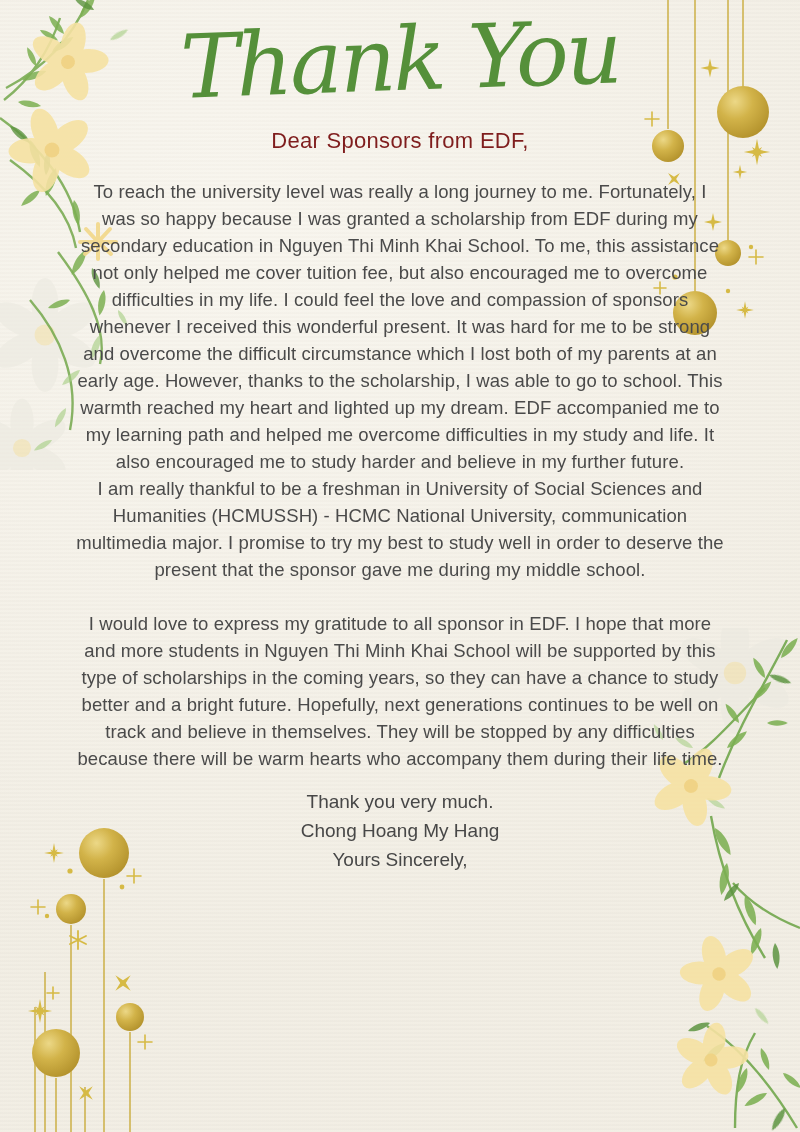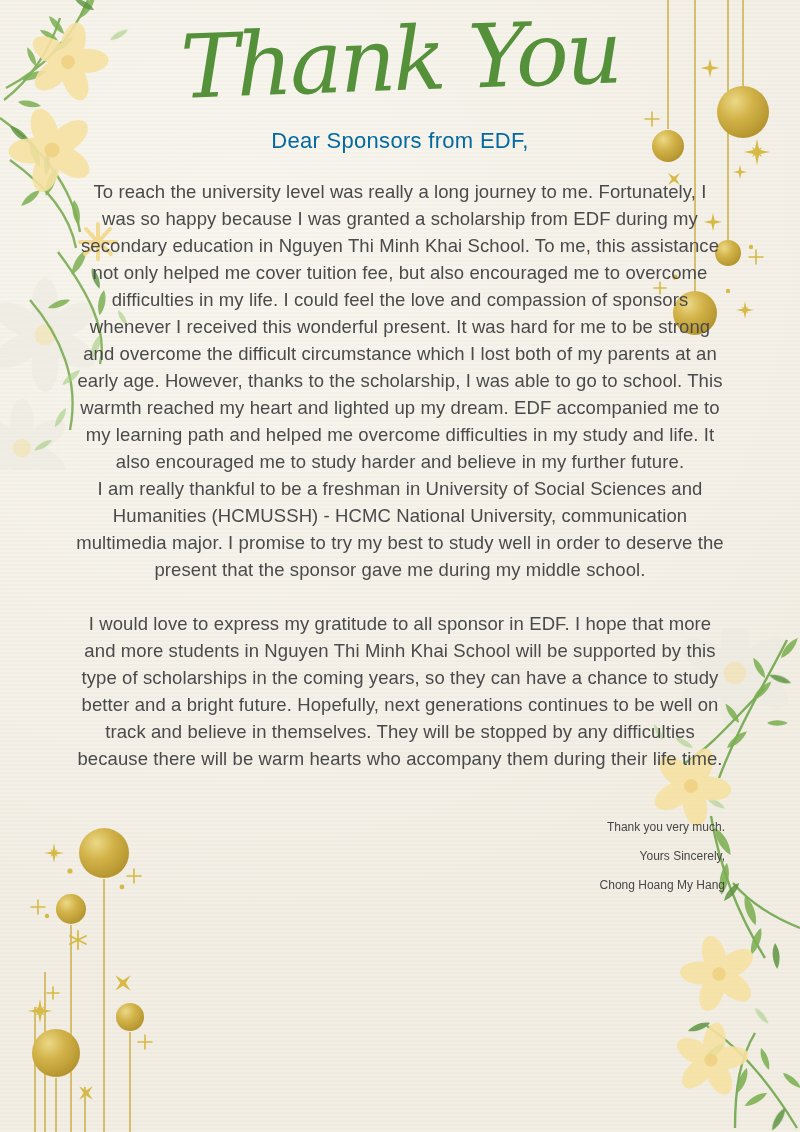--- a/index.html
+++ b/index.html
@@ -26,27 +26,27 @@
     position:absolute;left:75px;right:75px;top:0;z-index:2;
     text-align:center;color:var(--body_text,#4a4a4a);
   }
   .title{
     font-family:"DejaVu Serif",serif;font-style:italic;font-weight:400;
     color:var(--title_green,#55903a);
     font-size:88px;line-height:1.05;margin:14px 0 22px;
     letter-spacing:-3px;transform:rotate(-2deg);
   }
   .salutation{
-    font-size:22px;color:#0369a1;margin:0 0 24px;letter-spacing:.3px;
+    font-size:22px;color:#7f1d1d;margin:0 0 24px;letter-spacing:.3px;
   }
   .para{
     font-size:18.5px;line-height:27px;margin:0;color:#4a4a4a;letter-spacing:.1px;
   }
   .para.gap{margin-top:27px;}
-  .closing{margin-top:41px;font-size:12px;line-height:29px;color:#474747;text-align:right;}
+  .closing{margin-top:15px;font-size:19px;line-height:29px;color:#474747;}
 </style>
 </head>
 <body>
 
 <div class="page">
   <div class="paper-grain"></div>
 
   <svg width="0" height="0" style="position:absolute" aria-hidden="true">
     <defs>
       <radialGradient id="gold" cx="35%" cy="30%" r="75%">
@@ -254,17 +254,17 @@
   </svg>
 
   <div class="content">
     <h1 class="title">Thank You</h1>
     <div class="salutation">Dear Sponsors from EDF,</div>
     <p class="para">To reach the university level was really a long journey to me. Fortunately, I was so happy because I was granted a scholarship from EDF during my secondary education in Nguyen Thi Minh Khai School. To me, this assistance not only helped me cover tuition fee, but also encouraged me to overcome difficulties in my life. I could feel the love and compassion of sponsors whenever I received this wonderful present. It was hard for me to be strong and overcome the difficult circumstance which I lost both of my parents at an early age. However, thanks to the scholarship, I was able to go to school. This warmth reached my heart and lighted up my dream. EDF accompanied me to my learning path and helped me overcome difficulties in my study and life. It also encouraged me to study harder and believe in my further future.</p>
     <p class="para">I am really thankful to be a freshman in University of Social Sciences and Humanities (HCMUSSH) - HCMC National University, communication multimedia major. I promise to try my best to study well in order to deserve the present that the sponsor gave me during my middle school.</p>
     <p class="para gap">I would love to express my gratitude to all sponsor in EDF. I hope that more and more students in Nguyen Thi Minh Khai School will be supported by this type of scholarships in the coming years, so they can have a chance to study better and a bright future. Hopefully, next generations continues to be well on track and believe in themselves. They will be stopped by any difficulties because there will be warm hearts who accompany them during their life time.</p>
     <div class="closing">
       <div>Thank you very much.</div>
+      <div>Chong Hoang My Hang</div>
       <div>Yours Sincerely,</div>
-      <div>Chong Hoang My Hang</div>
     </div>
   </div>
 </div>
 
 </body></html>

